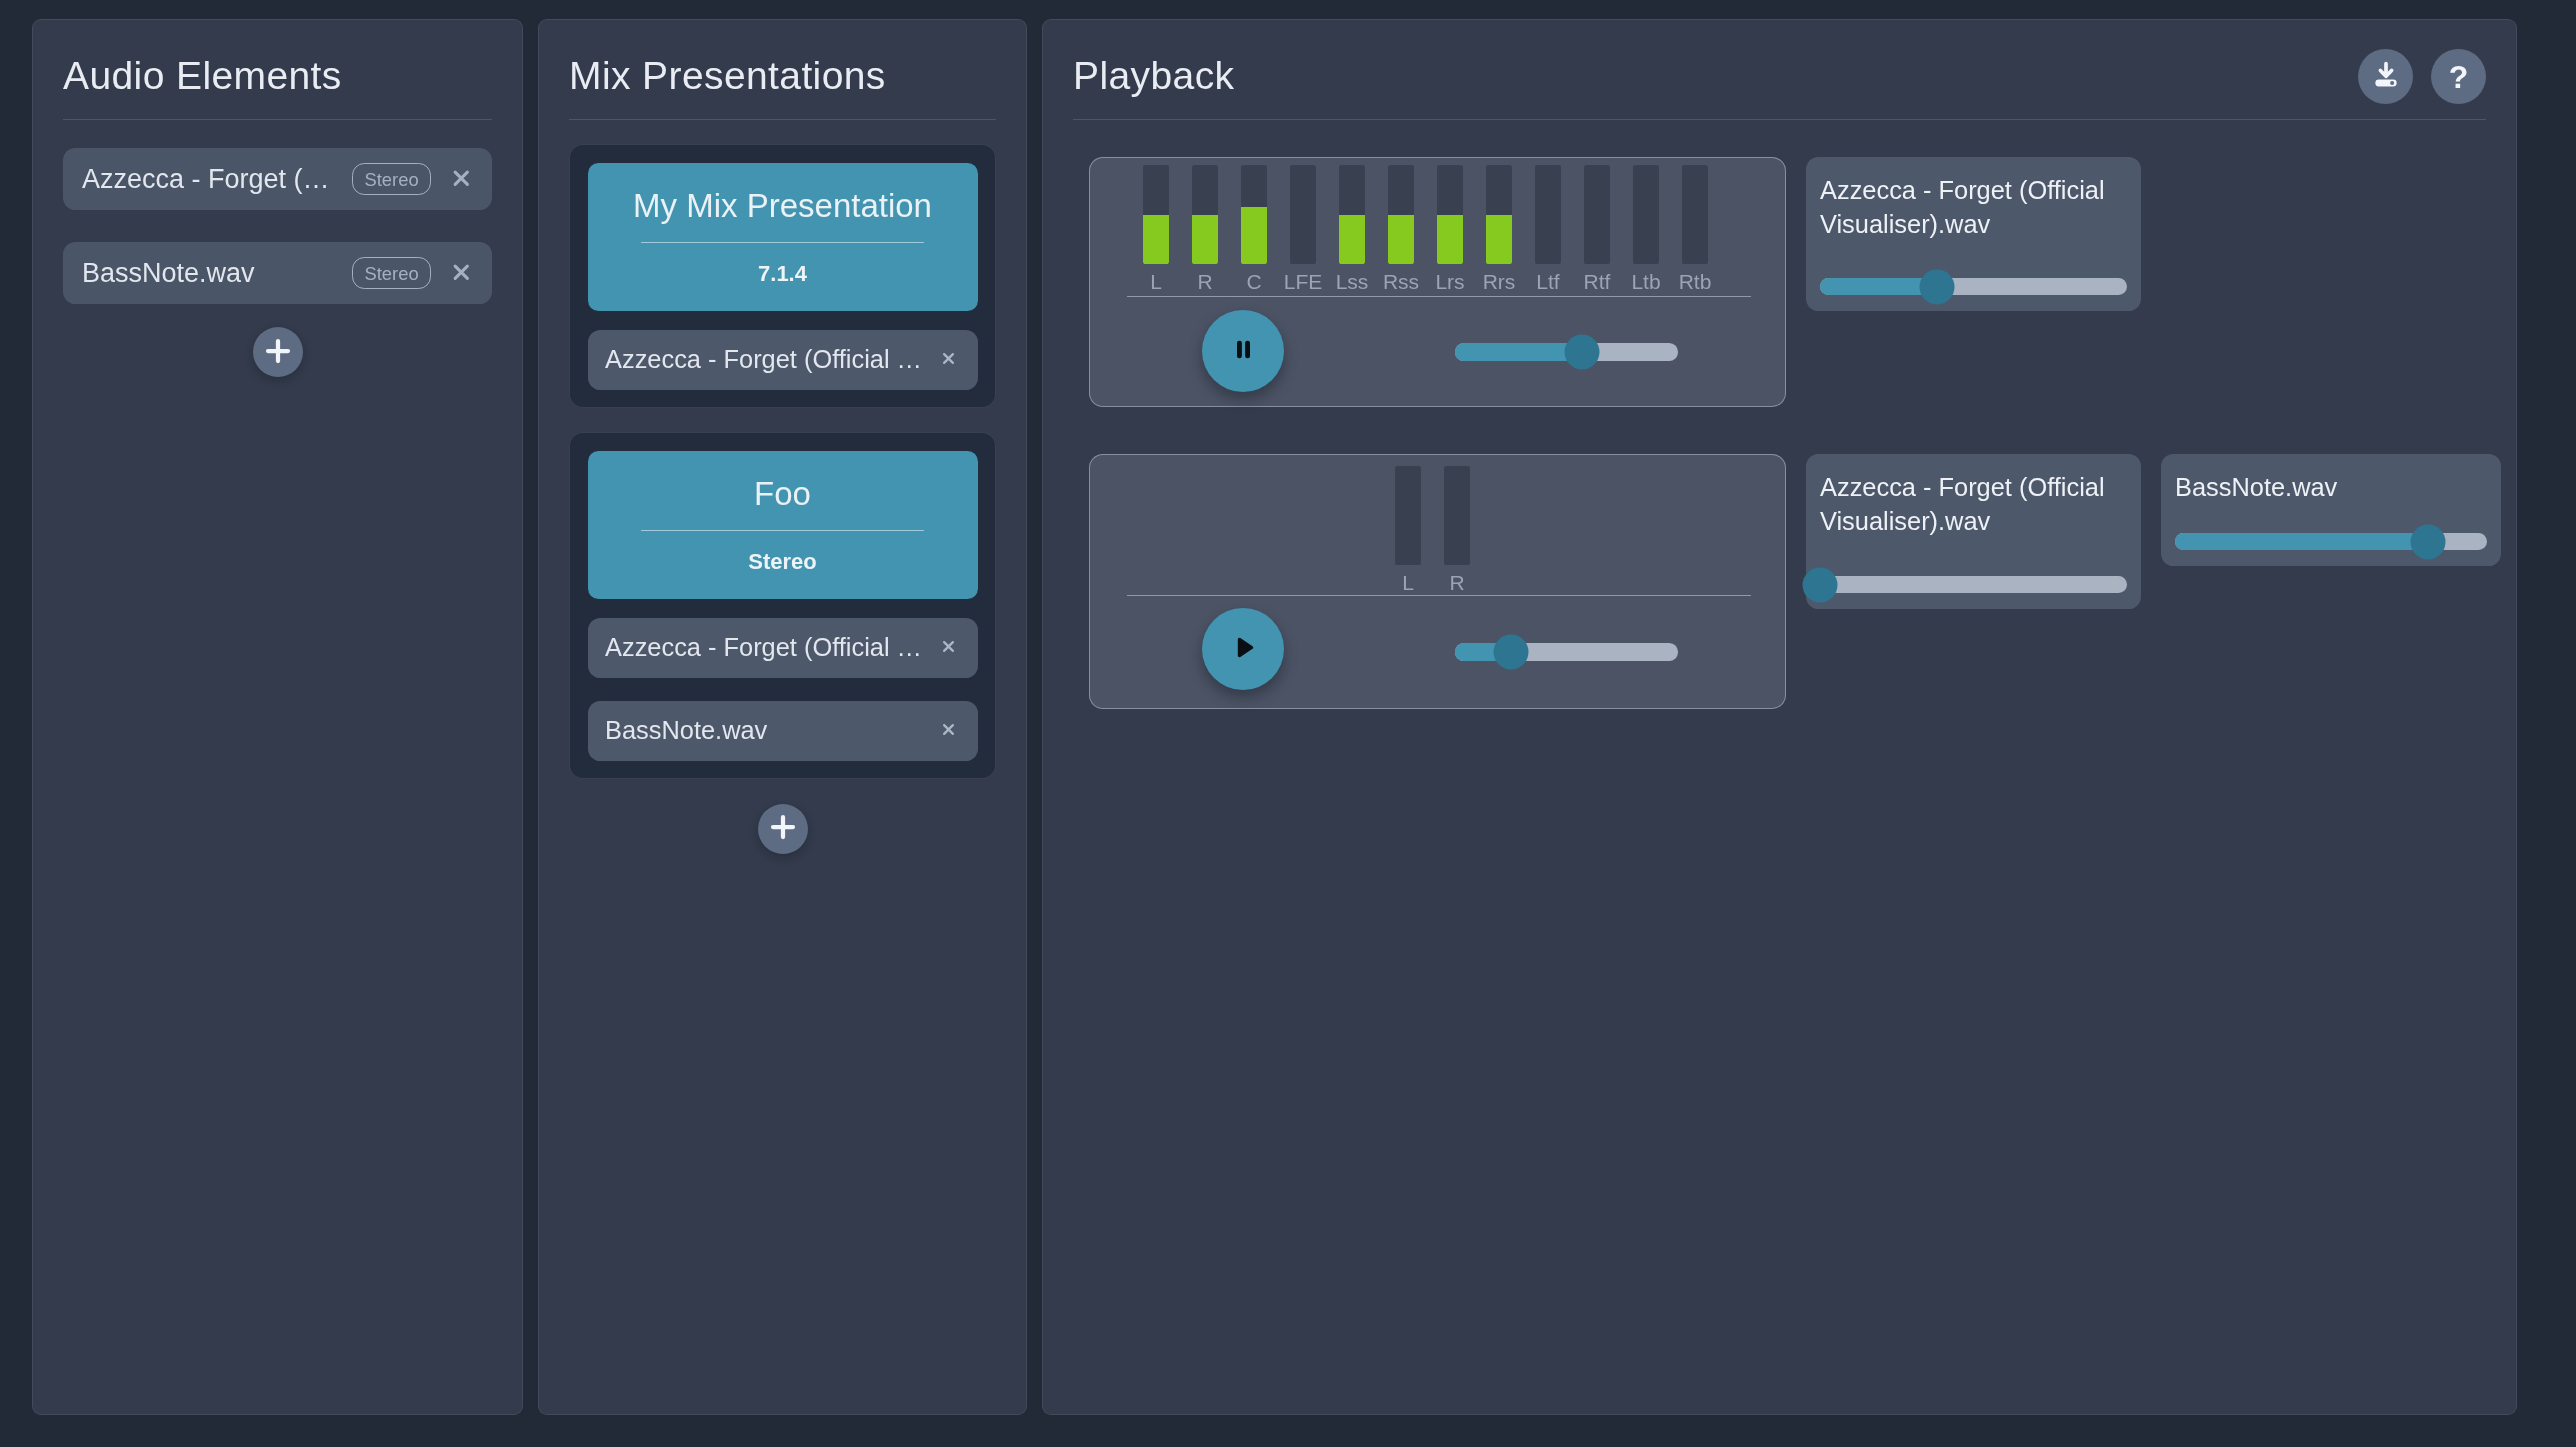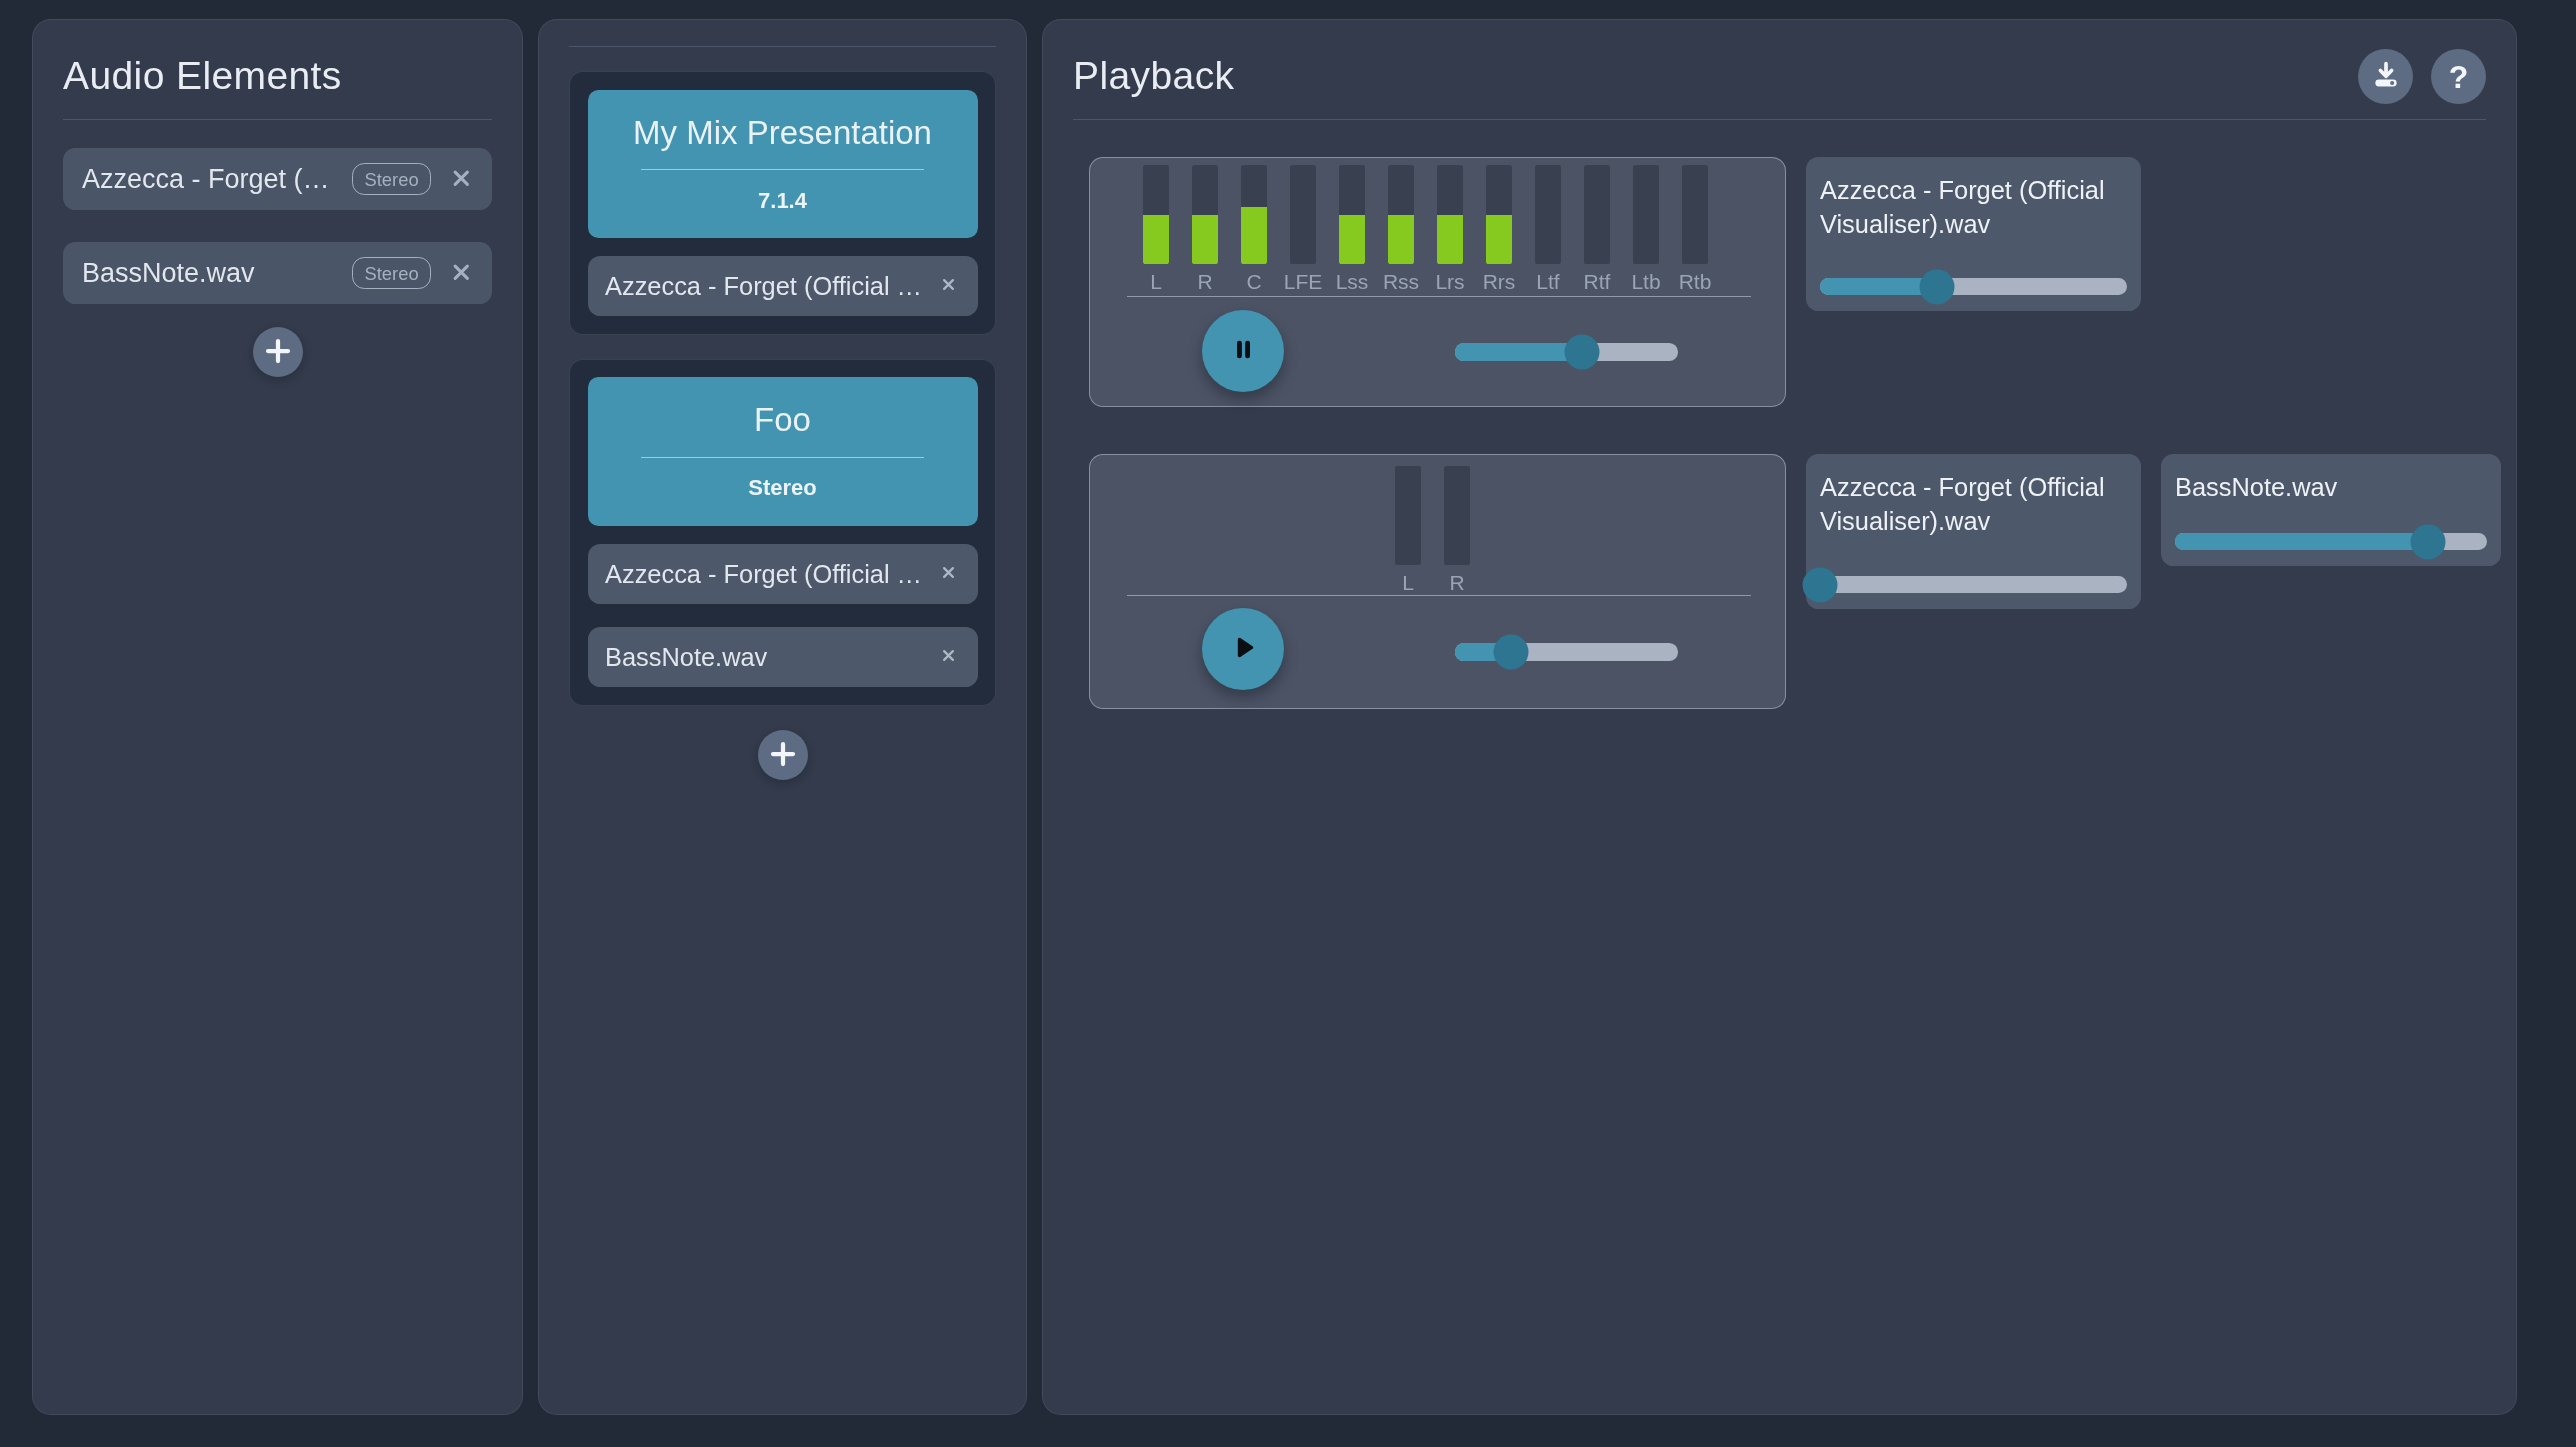--- a/index.html
+++ b/index.html
@@ -30,21 +30,21 @@
   body{
     width:2576px;height:1447px;overflow:hidden;
     background:var(--page-bg);
     font-family:"Liberation Sans", sans-serif;
     color:var(--item-text);
   }
   .app{display:flex;gap:15px;width:2576px;height:1447px;padding:19px 59px 32px 32px;}
   .panel{
     background:var(--panel-bg);
     border:1.8px solid var(--panel-border);
-    border-radius:19px;
+    border-radius:9px;
     padding:26px 30px;
     height:100%;
     overflow:hidden;
   }
   .panel-audio{width:491px;flex:none;}
   .panel-mix{width:489px;flex:none;}
   .panel-playback{flex:1;}
   .panel h1{
     font-size:39px;font-weight:400;color:var(--title-text);
     margin:5.3px 0 19px 0;line-height:49px;letter-spacing:0.4px;
@@ -195,20 +195,21 @@
         <span>
           <svg width="30" height="30" viewBox="0 0 24 24">
               <path d="M12 4 V20 M4 12 H20" stroke="#f2f5f9" stroke-width="3.4" stroke-linecap="round" fill="none"></path>
             </svg>
         </span>
       </button>
     </div>
   </section>
 
   <section class="panel panel-mix">
+    <h1>Mix Presentations</h1>
     <div class="hr"></div>
 
     <div class="mix-card">
       <div class="mix-head">
         <div class="mix-title">My Mix Presentation</div>
         <div class="mix-hr"></div>
         <div class="mix-layout">7.1.4</div>
       </div>
       <div class="mix-item">
         <span class="mix-item-name">Azzecca - Forget (Official Visualiser).wav</span>

